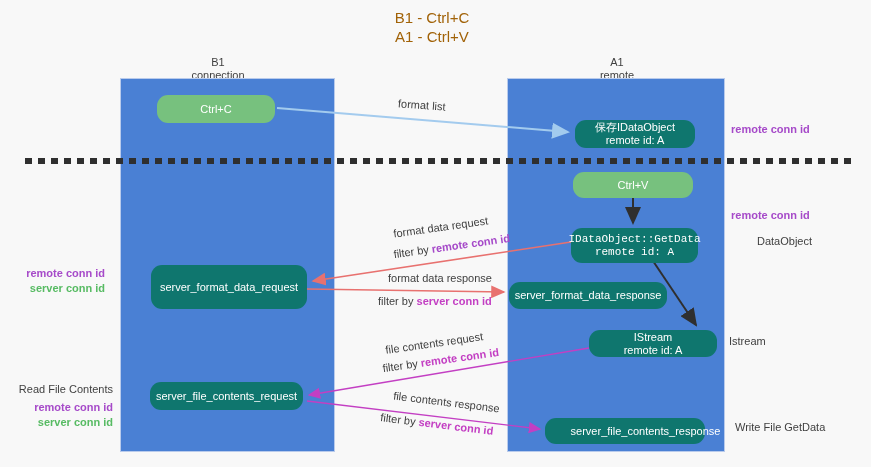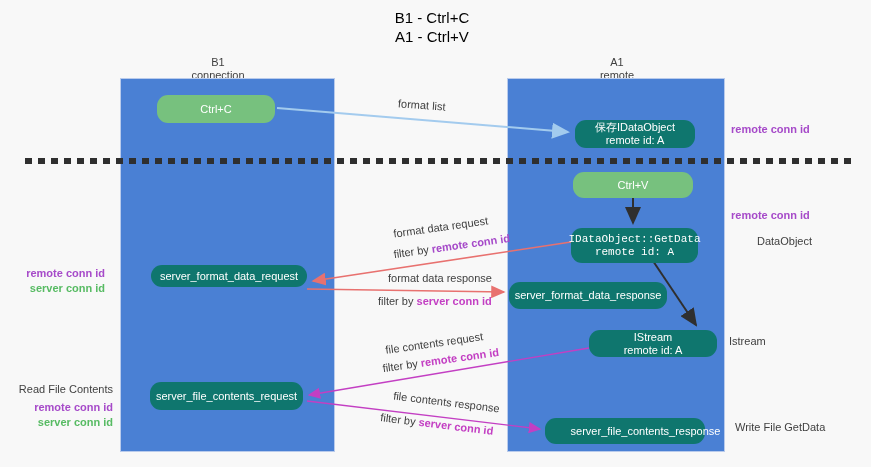--- a/index.html
+++ b/index.html
@@ -8,21 +8,21 @@
     background:#f8f8f8;
   }
   .stage{
     position:relative;
     width:871px;height:467px;
     background:#f8f8f8;
     overflow:hidden;
   }
   .title{
     position:absolute;left:292px;top:8px;width:280px;
-    text-align:center;color:#000000;font-size:15px;line-height:19px;
+    text-align:center;color:#a16207;font-size:15px;line-height:19px;
   }
   .col-header{
     position:absolute;text-align:center;color:#3f3f3f;
     font-size:11px;line-height:13px;width:120px;margin-top:8px;
   }
   .column{
     position:absolute;top:78px;height:374px;
     background:#4a80d4;border:1px solid #b9cbec;box-sizing:border-box;
     z-index:1;
   }
@@ -111,21 +111,21 @@
 
   <div class="node green" style="left:573px;top:172px;width:120px;height:26px;">
     <div>Ctrl+V</div>
   </div>
 
   <div class="node orange" style="left:571px;top:228px;width:127px;height:35px;font-family:Liberation Mono, monospace;">
     <div>IDataObject::GetData</div>
     <div>remote id: A</div>
   </div>
 
-  <div class="node orange" style="left:151px;top:265px;width:156px;height:22px;">
+  <div class="node orange" style="left:151px;top:265px;width:156px;height:44px;">
     <div>server_format_data_request</div>
   </div>
 
   <div class="node orange" style="left:509px;top:282px;width:158px;height:27px;">
     <div>server_format_data_response</div>
   </div>
 
   <div class="node orange" style="left:589px;top:330px;width:128px;height:27px;">
     <div>IStream</div>
     <div>remote id: A</div>

